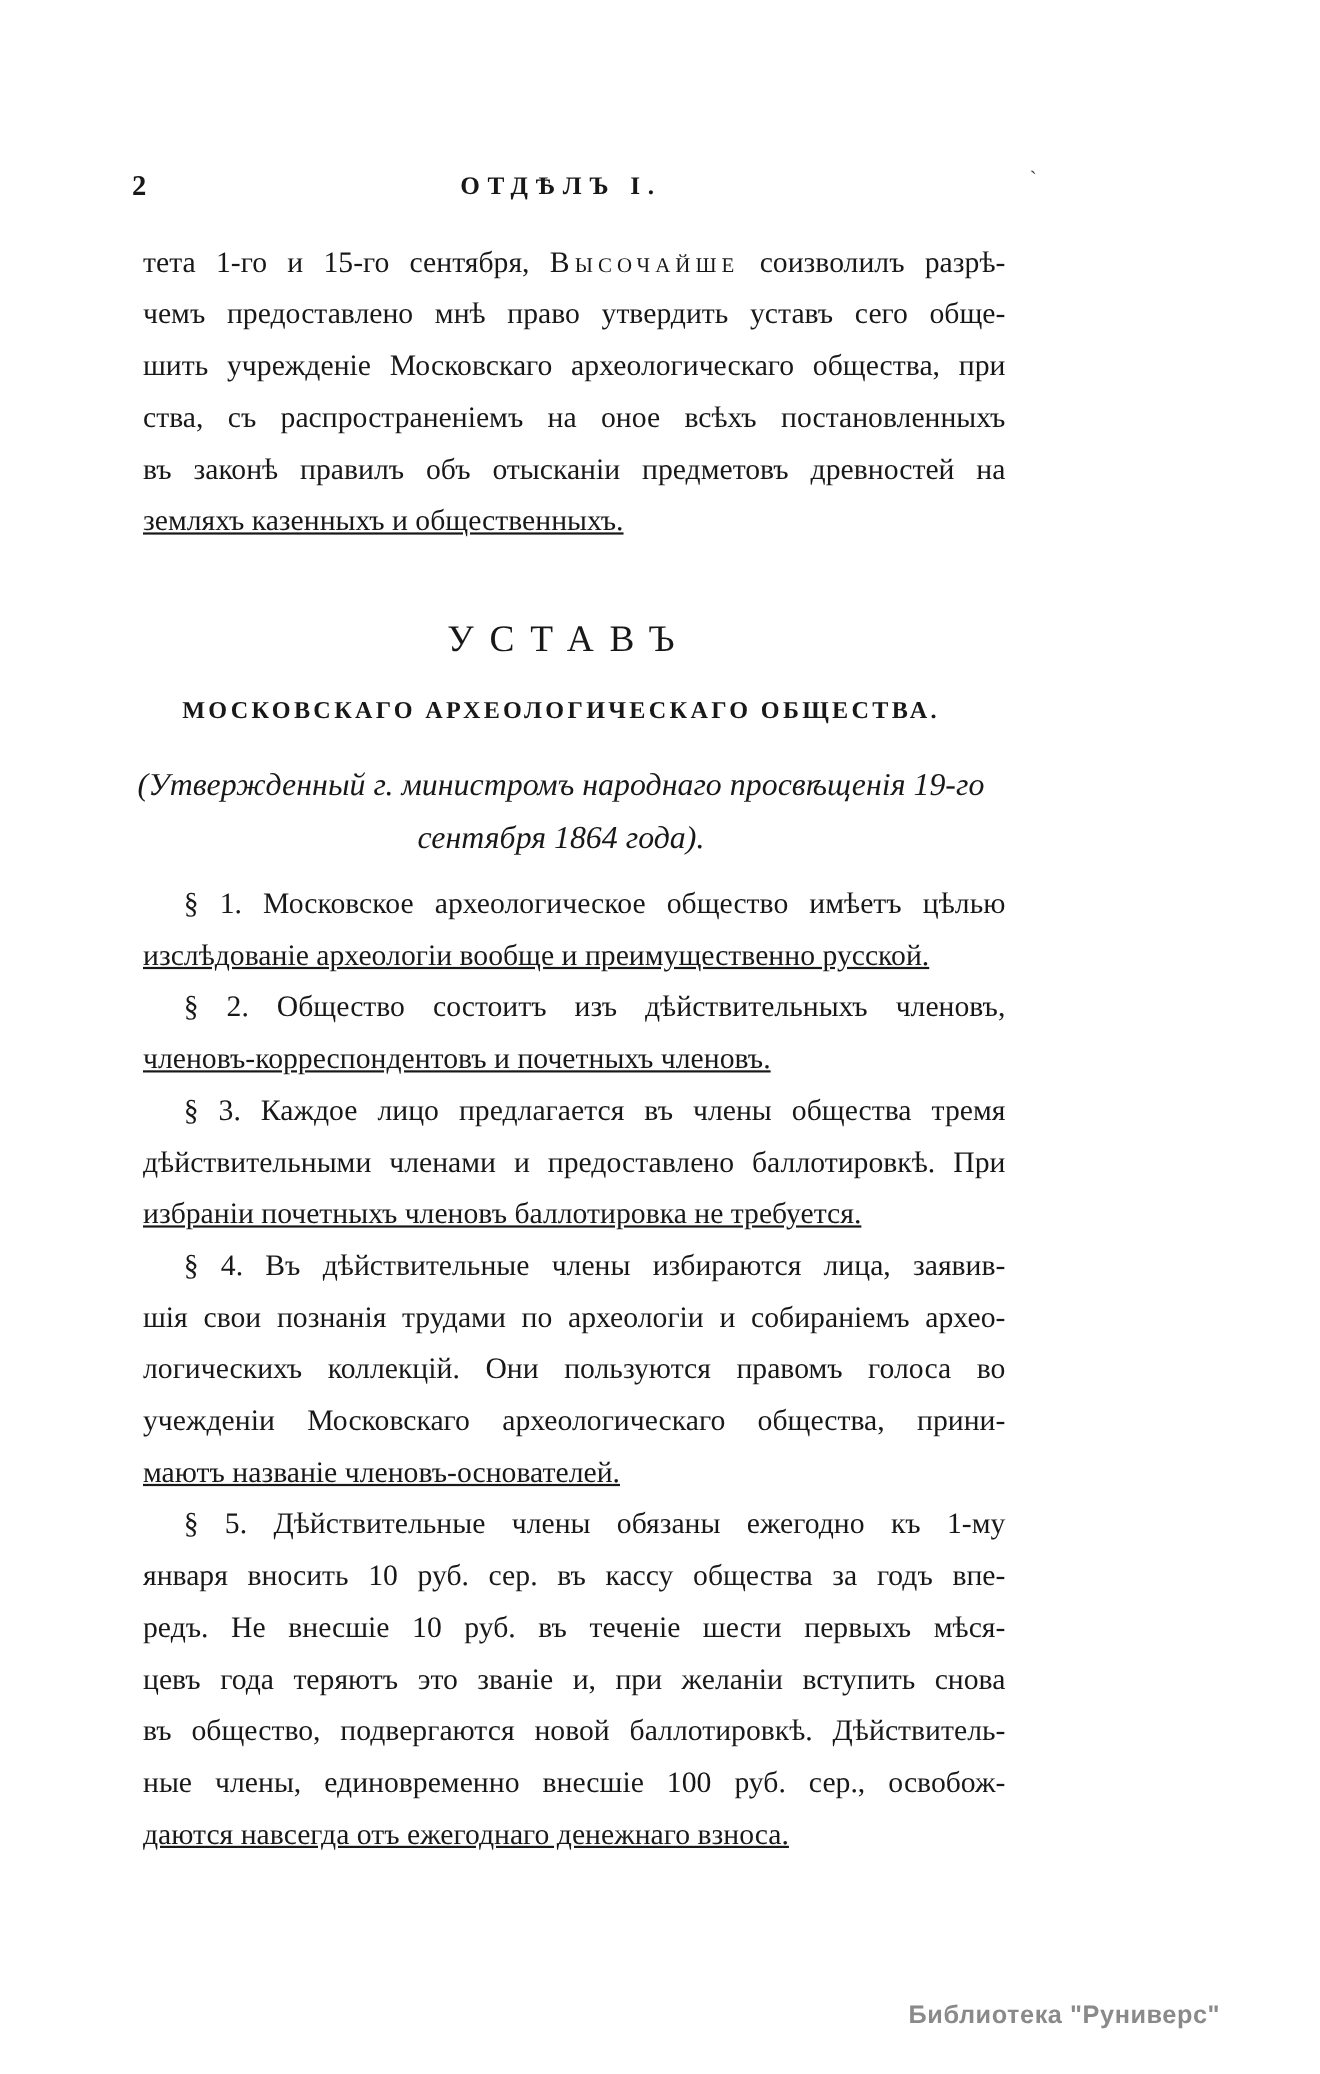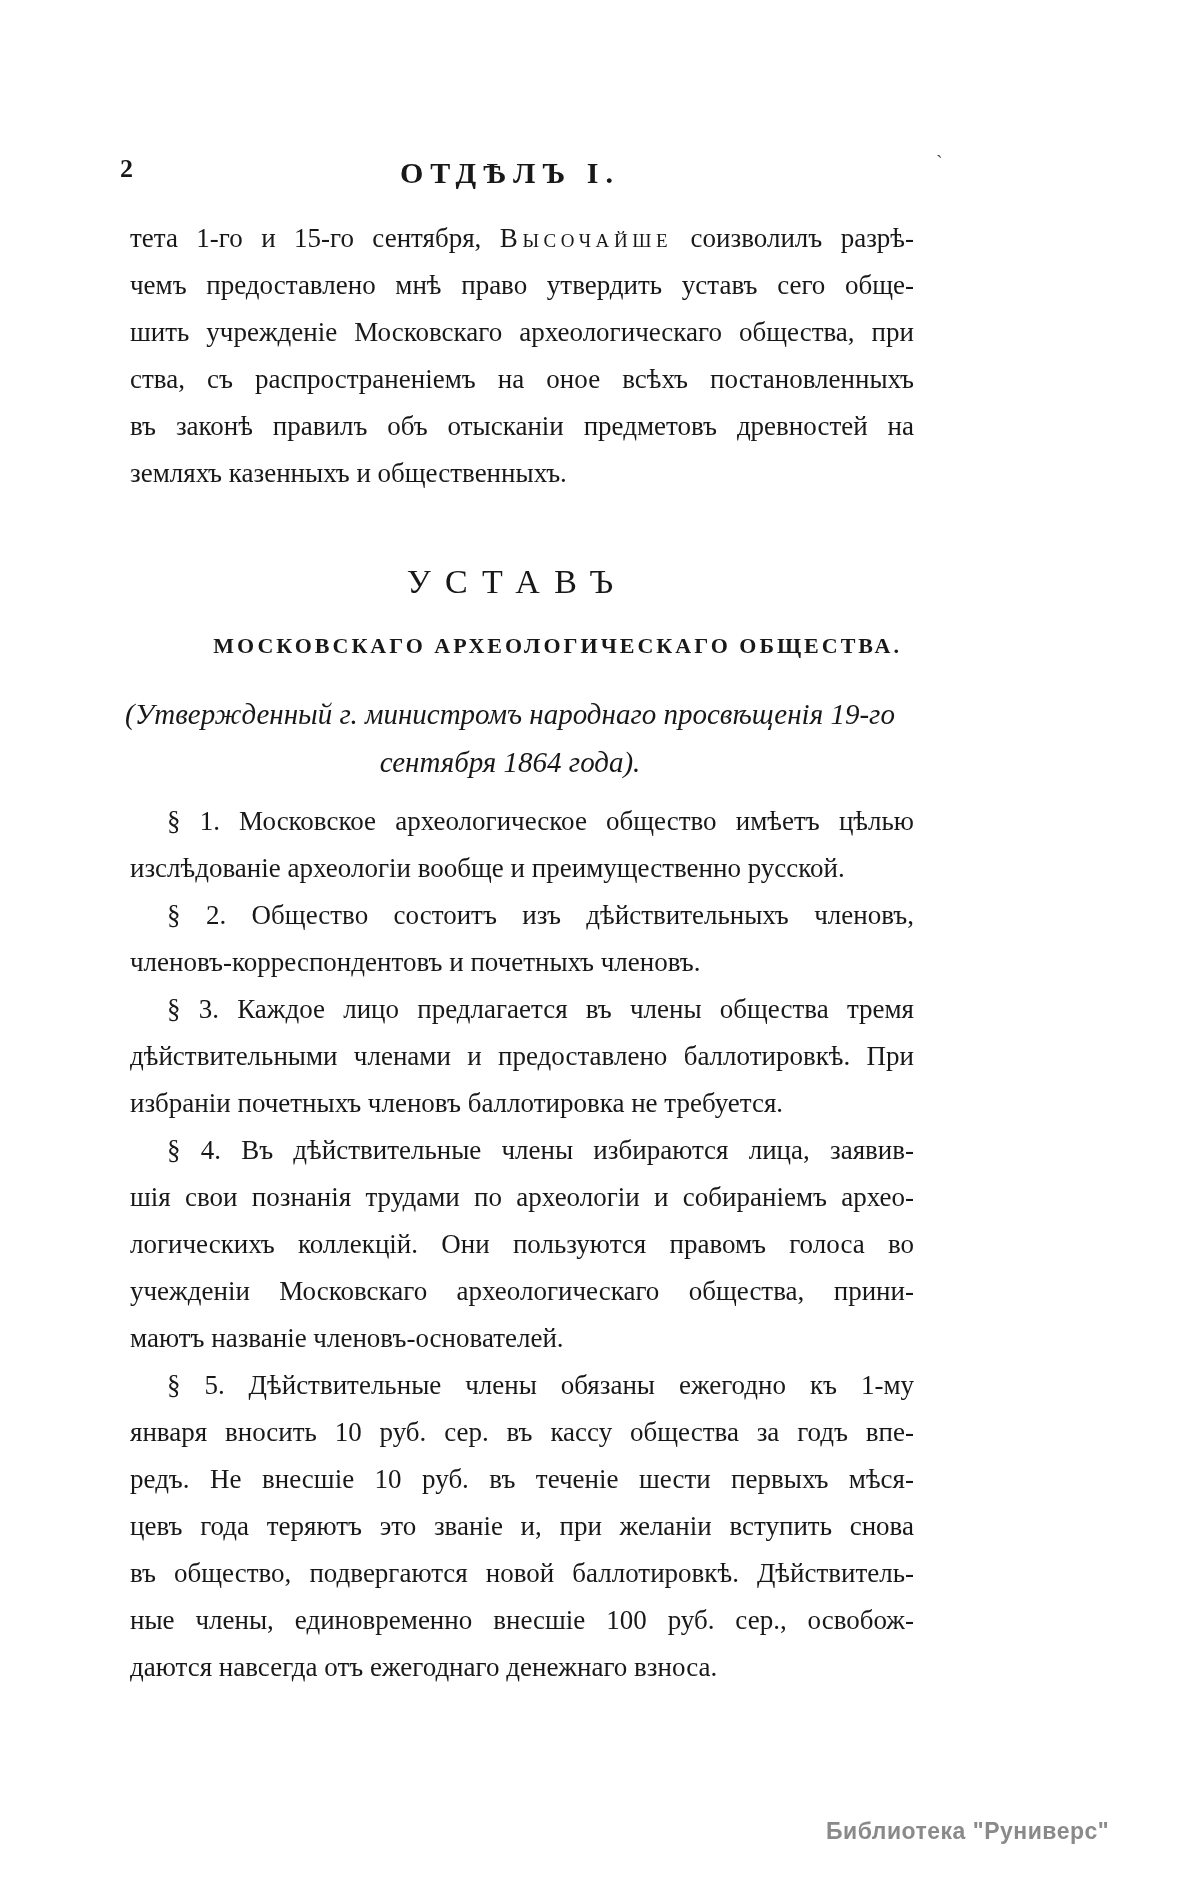--- a/index.html
+++ b/index.html
@@ -16,55 +16,55 @@
   
   .header-row {
     left: 118px; top: 152px; width: 784px;
     position: absolute;
     font-size: 26px;
   }
   .page-number { position: absolute; left: 2px; top: 2px; font-weight: bold; letter-spacing: 1px; }
   .section-title {
     position: absolute; left: 0; right: 0; top: 4px;
     text-align: center;
-    font-size: 30px; font-weight: bold;
+    font-size: 23px; font-weight: bold;
     letter-spacing: 7px;
   }
   .stray-mark { position: absolute; left: 936px; top: 152px; font-size: 20px; color: #444; }
 
   
   .text-col { position: absolute; left: 130px; width: 784px; }
   .paragraph { margin: 0; }
   .line {
     font-size: 27px;
     line-height: 47px;
     height: 47px;
     white-space: nowrap;
     text-align: justify;
     text-align-last: justify;
     overflow: visible;
   }
-  .line.last { text-align-last: left; }
+  .line.last { text-align-last: left; text-decoration: underline; }
   .line.indent { text-indent: 37px; }
   .spaced-caps {
     font-variant-caps: small-caps;
     letter-spacing: 0.17em;
   }
 
   
   .charter-title {
     position: absolute; left: 118px; width: 784px; top: 558px;
     text-align: center;
     font-size: 34px; line-height: 1.4;
     letter-spacing: 0.42em; text-indent: 0.42em;
     font-weight: normal;
   }
   .charter-subtitle {
     position: absolute; left: 118px; width: 784px; top: 632px;
-    text-align: right;
+    text-align: center;
     font-size: 22px; line-height: 1.3;
     font-weight: bold;
     letter-spacing: 3px;
   }
   .approval-note {
     position: absolute; left: 118px; width: 784px; top: 690px;
     text-align: center;
     font-style: italic;
     font-size: 29px; line-height: 48px;
   }

